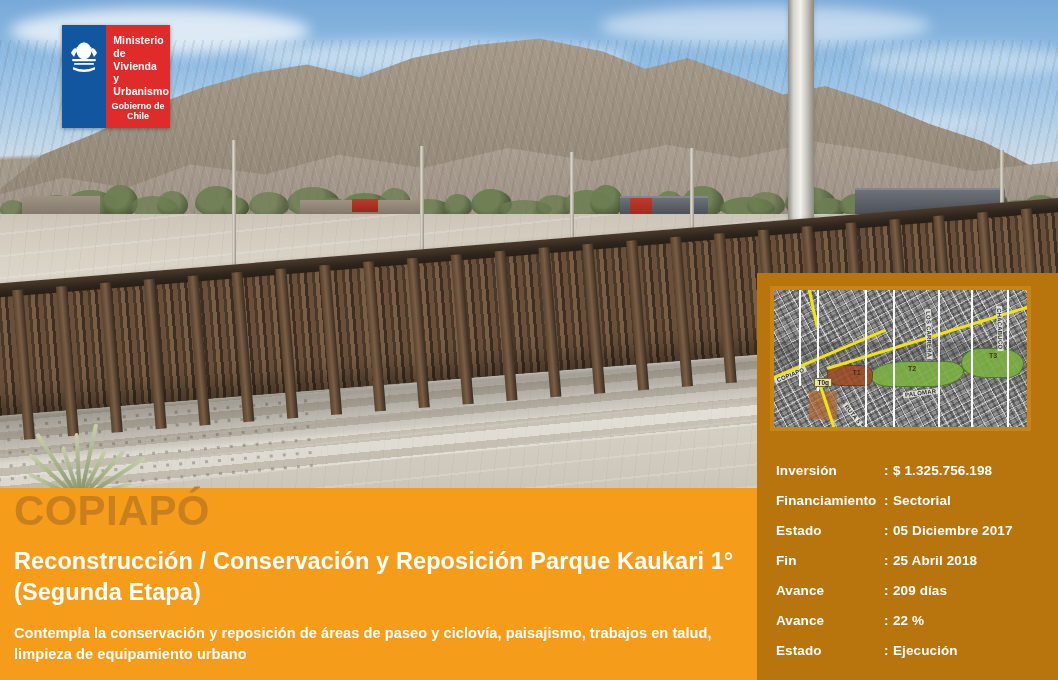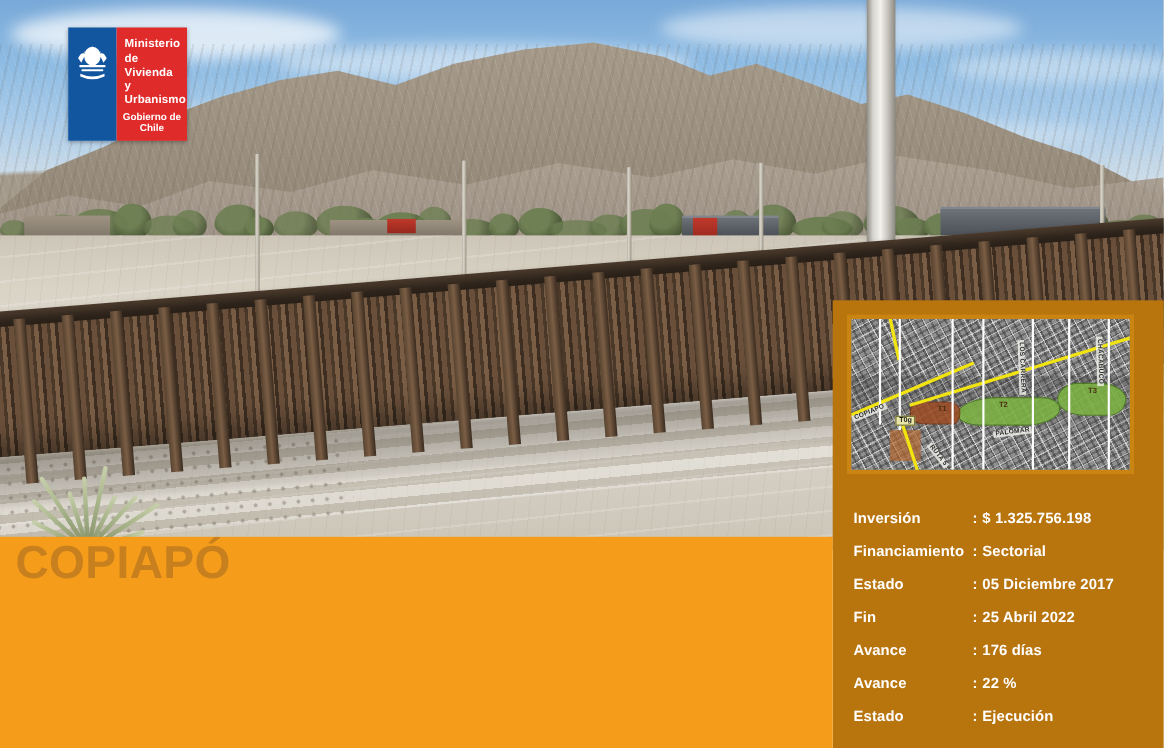--- a/index.html
+++ b/index.html
@@ -595,37 +595,39 @@
           <div class="infoVal">Sectorial</div>
         </div>
         <div class="infoRow">
           <div class="infoKey">Estado</div>
           <div class="infoColon">:</div>
           <div class="infoVal">05 Diciembre 2017</div>
         </div>
         <div class="infoRow">
           <div class="infoKey">Fin</div>
           <div class="infoColon">:</div>
-          <div class="infoVal">25 Abril 2022</div>
+          <div class="infoVal">25 Abril 2018</div>
         </div>
         <div class="infoRow">
           <div class="infoKey">Avance</div>
           <div class="infoColon">:</div>
-          <div class="infoVal">176 días</div>
+          <div class="infoVal">209 días</div>
         </div>
         <div class="infoRow">
           <div class="infoKey">Avance</div>
           <div class="infoColon">:</div>
           <div class="infoVal">22 %</div>
         </div>
         <div class="infoRow">
           <div class="infoKey">Estado</div>
           <div class="infoColon">:</div>
           <div class="infoVal">Ejecución</div>
         </div>
       </div>
   </div>
 
   <div class="banner">
     <div class="city">COPIAPÓ</div>
+    <div class="projTitle">Reconstrucción / Conservación y Reposición Parque Kaukari 1° (Segunda Etapa)</div>
+    <div class="projDesc">Contempla la conservación y reposición de áreas de paseo y  ciclovía, paisajismo, trabajos en talud, limpieza de equipamiento urbano</div>
   </div>
 
 </div>
 
 </body></html>

